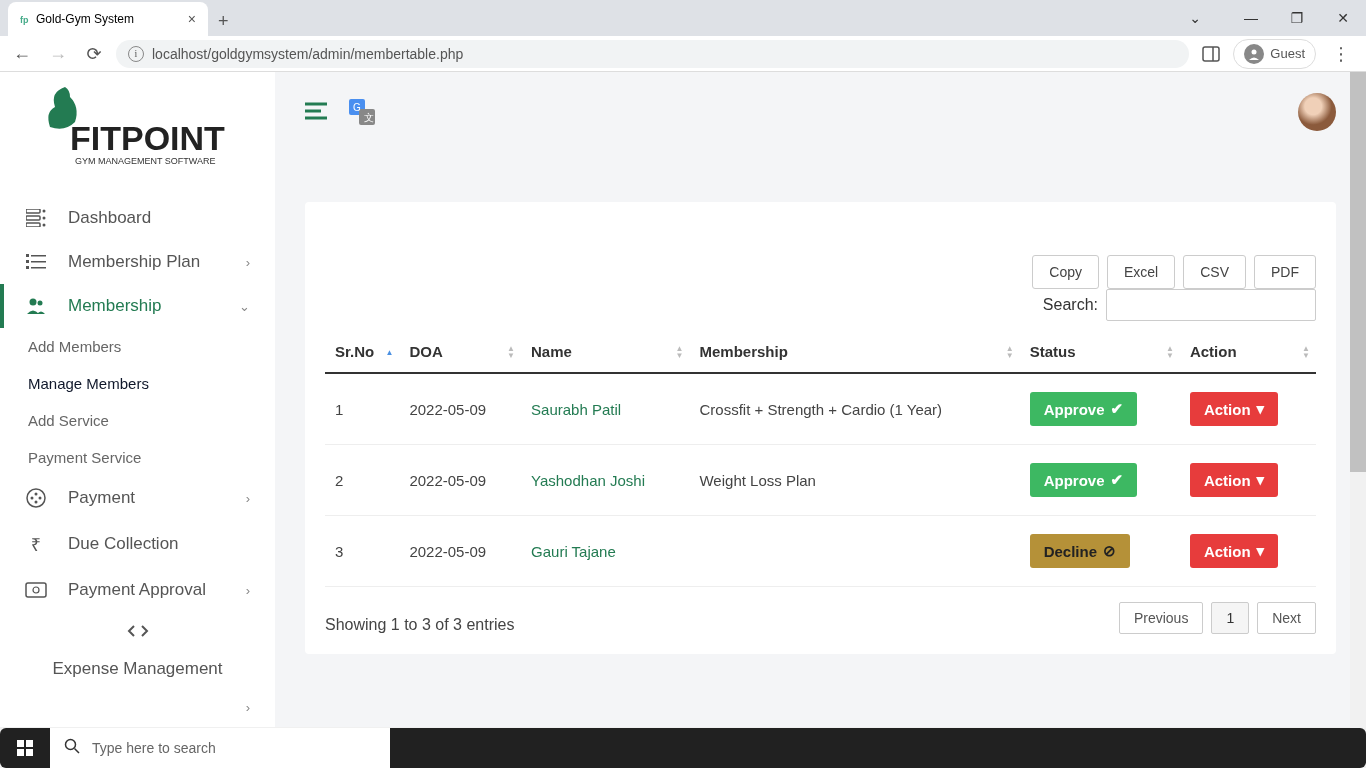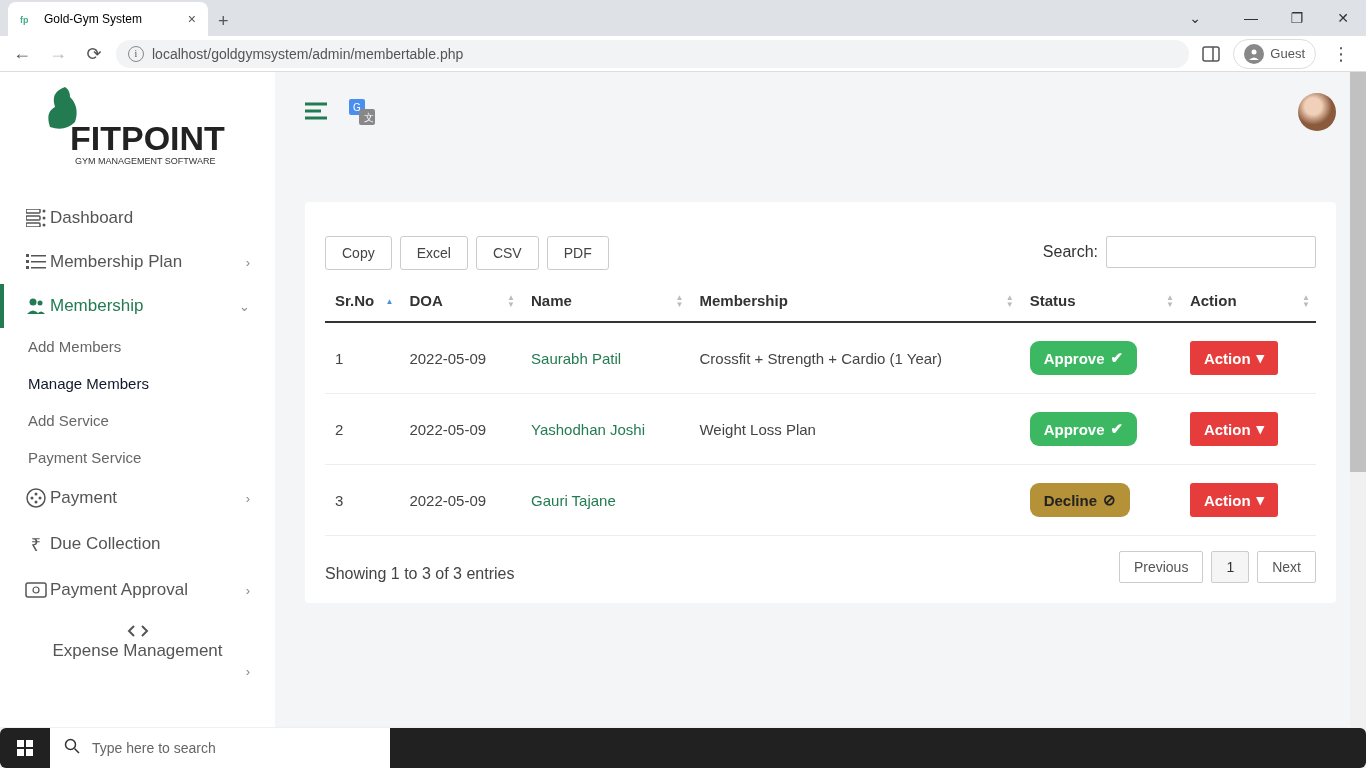--- a/index.html
+++ b/index.html
@@ -1,21 +1,21 @@
 <!DOCTYPE html>
 <html><head>
   <meta charset="utf-8">
   <style>
     * { margin: 0; padding: 0; box-sizing: border-box; font-family: 'Segoe UI', Arial, sans-serif; }
     body { background: #f0f0f0; width: 1366px; height: 768px; overflow: hidden; position: relative; }
 
     
     .browser-chrome { background: #dee1e6; }
     .tab-bar { height: 36px; display: flex; align-items: flex-end; padding: 0 8px; background: #dee1e6; }
-    .tab { background: #fff; border-radius: 8px 8px 0 0; padding: 8px 12px; display: flex; align-items: center; gap: 8px; font-size: 12px; min-width: 200px; height: 34px; }
+    .tab { background: #fff; border-radius: 8px 8px 0 0; padding: 8px 12px; display: flex; align-items: center; gap: 0; font-size: 12px; min-width: 200px; height: 34px; }
     .tab-favicon { width: 16px; height: 16px; display: flex; align-items: center; justify-content: center; font-size: 10px; color: #4a8; }
     .tab-close { margin-left: auto; font-size: 14px; color: #555; cursor: pointer; }
     .new-tab { padding: 4px 10px; font-size: 18px; color: #555; cursor: pointer; }
     .window-controls { position: absolute; right: 0; top: 0; display: flex; height: 36px; align-items: center; }
     .win-ctrl { width: 46px; height: 36px; display: flex; align-items: center; justify-content: center; font-size: 14px; color: #333; cursor: pointer; }
     .chevron-v { margin-right: 10px; }
 
     .url-bar { height: 36px; background: #fff; display: flex; align-items: center; padding: 0 8px; gap: 8px; border-bottom: 1px solid #ddd; }
     .nav-btn { width: 28px; height: 28px; display: flex; align-items: center; justify-content: center; color: #555; cursor: pointer; font-size: 18px; }
     .nav-btn.disabled { color: #bbb; }
@@ -23,54 +23,54 @@
     .url-info-icon { width: 16px; height: 16px; border: 1px solid #888; border-radius: 50%; display: flex; align-items: center; justify-content: center; font-size: 10px; font-family: serif; }
     .profile-btn { display: flex; align-items: center; gap: 6px; padding: 4px 10px; border: 1px solid #ddd; border-radius: 16px; font-size: 13px; color: #555; cursor: pointer; }
     .avatar-icon { width: 20px; height: 20px; background: #888; border-radius: 50%; display: flex; align-items: center; justify-content: center; color: #fff; font-size: 12px; }
     .menu-dots { padding: 0 8px; font-size: 18px; color: #555; cursor: pointer; }
 
     
     .page { display: flex; height: 655px; background: #fff; }
     .sidebar { width: 275px; background: #fff; padding-top: 0; overflow-y: auto; }
     .logo { padding: 10px 20px; }
     .logo-svg { width: 210px; }
-    .nav-item { display: flex; align-items: center; padding: 12px 25px; gap: 3px; font-size: 17px; color: #555; cursor: pointer; position: relative; }
+    .nav-item { display: flex; align-items: center; padding: 12px 25px; gap: 21px; font-size: 17px; color: #555; cursor: pointer; position: relative; }
     .nav-item .chev { margin-left: auto; font-size: 13px; color: #888; }
     .nav-item.active { color: #237b52; border-left: 4px solid #237b52; padding-left: 21px; }
     .nav-item.active .nav-icon { color: #237b52; }
     .nav-icon { width: 22px; font-size: 18px; color: #555; display: flex; justify-content: center; }
     .submenu { padding-left: 28px; }
     .submenu-item { padding: 10px 0; font-size: 15px; color: #666; cursor: pointer; }
     .submenu-item.active { color: #0f172a; }
 
     .main { flex: 1; background: #f4f5f7; overflow-y: auto; position: relative; }
     .topbar { height: 80px; display: flex; align-items: center; padding: 0 30px; gap: 20px; }
     .menu-toggle { font-size: 24px; color: #237b52; cursor: pointer; }
     .translate-icon { width: 30px; height: 30px; display: flex; align-items: center; justify-content: center; }
     .lang-select { padding: 8px 30px 8px 12px; border: 1px solid #ddd; background: #fff; font-size: 14px; color: #555; appearance: none; position: relative; border-radius: 2px; }
     .lang-wrap { position: relative; }
     .lang-wrap::after { content: '▾'; position: absolute; right: 10px; top: 50%; transform: translateY(-50%); pointer-events: none; color: #555; }
     .user-avatar { margin-left: auto; width: 38px; height: 38px; border-radius: 50%; background: radial-gradient(circle at 40% 35%, #f0d0b8 25%, #8b5a3c 55%); cursor: pointer; }
 
     .content-card { margin: 50px 30px 20px; background: #fff; border-radius: 4px; padding: 20px; }
     .add-btn { background: #137a3f; color: #fff; border: none; padding: 14px 26px; font-size: 17px; font-weight: 500; cursor: pointer; border-radius: 2px; }
 
-    .table-controls { display: flex; justify-content: space-between; align-items: flex-start; margin-top: 14px; margin-bottom: 10px; }
+    .table-controls { display: flex; justify-content: space-between; align-items: flex-end; margin-top: 33px; margin-bottom: 10px; flex-direction: column; }
     .export-btns { display: flex; gap: 8px; }
     .export-btn { padding: 8px 16px; border: 1px solid #ccc; background: #fff; font-size: 14px; color: #444; cursor: pointer; border-radius: 3px; }
     .search-box { display: flex; align-items: center; gap: 8px; font-size: 16px; color: #333; }
     .search-input { border: 1px solid #ccc; padding: 7px 10px; font-size: 14px; width: 210px; border-radius: 2px; }
 
     table.data { width: 100%; border-collapse: collapse; margin-top: 5px; }
     table.data th { text-align: left; padding: 12px 10px; font-size: 15px; font-weight: 700; color: #333; border-bottom: 2px solid #333; position: relative; }
     table.data th .sort-arrows { position: absolute; right: 6px; top: 50%; transform: translateY(-50%); display: flex; flex-direction: column; gap: 0; font-size: 8px; color: #bbb; line-height: 7px; }
     table.data th .sort-arrows.asc .up { color: #4a90e2; }
     table.data td { padding: 18px 10px; font-size: 15px; color: #444; border-bottom: 1px solid #eee; }
     .name-link { color: #237b52; cursor: pointer; }
-    .status-badge { padding: 8px 14px; border-radius: 9px; font-size: 15px; font-weight: 600; display: inline-flex; align-items: center; gap: 6px; }
+    .status-badge { padding: 8px 14px; border-radius: 3px; font-size: 15px; font-weight: 600; display: inline-flex; align-items: center; gap: 6px; }
     .status-approve { background: #3db862; color: #fff; }
     .status-decline { background: #b59138; color: #222; }
     .action-btn { background: #e73c3c; color: #fff; padding: 8px 14px; border-radius: 3px; font-size: 15px; font-weight: 600; display: inline-flex; align-items: center; gap: 6px; cursor: pointer; border: none; }
 
     .table-footer { display: flex; justify-content: space-between; align-items: flex-end; margin-top: 15px; font-size: 16px; color: #444; }
     .pagination { display: flex; gap: 8px; }
     .page-btn { padding: 7px 14px; border: 1px solid #ccc; background: #fff; font-size: 14px; color: #555; cursor: pointer; border-radius: 2px; }
     .page-btn.active { background: #f5f5f5; color: #333; }
 
     .footer { text-align: center; padding: 20px; font-size: 16px; }

